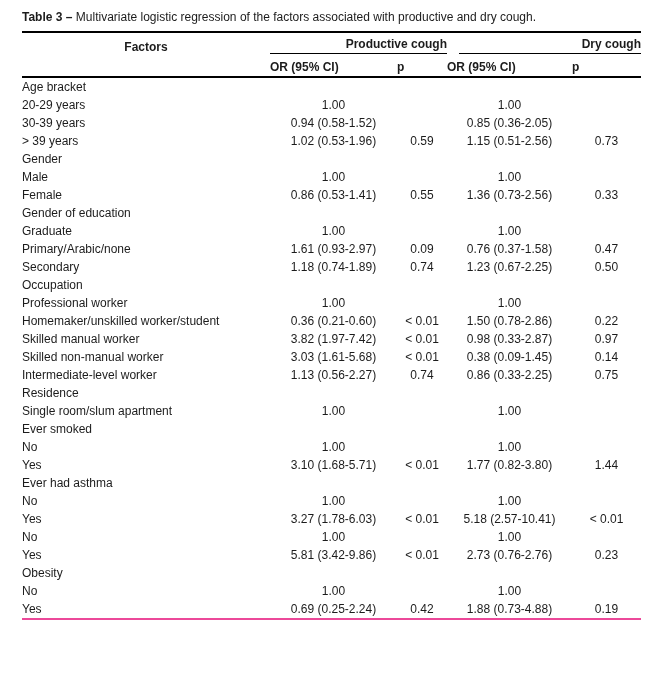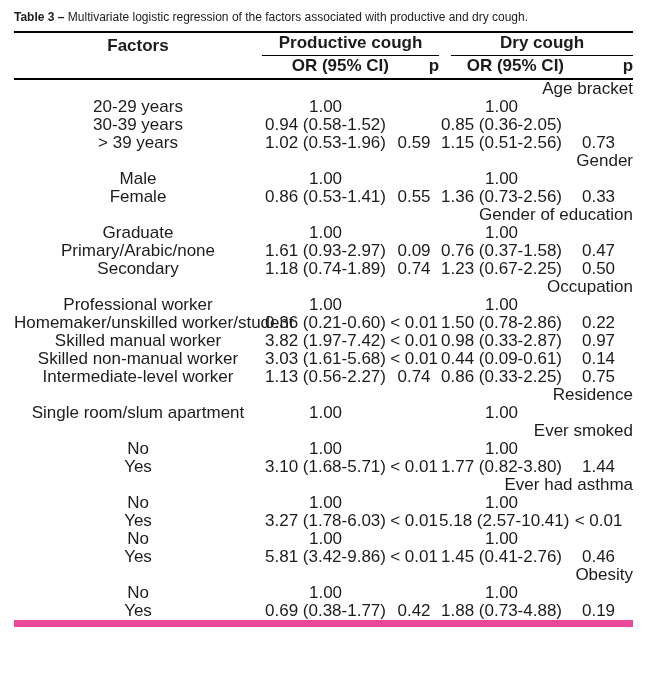--- a/index.html
+++ b/index.html
@@ -8,87 +8,87 @@
     background: #ffffff;
   }
   body {
     width: 660px;
     height: 694px;
     overflow: hidden;
     font-family: "Liberation Sans", "DejaVu Sans", sans-serif;
     color: #1c1c1c;
   }
   .page {
-    padding: 9px 27px 0 14px;
+    padding: 9px 27px 0 22px;
   }
   
   .caption {
     font-size: 12px;
     line-height: 16px;
     margin-bottom: 6px;
     white-space: nowrap;
   }
   .cap-label {
     font-weight: 700;
   }
   .cap-text {
     font-weight: 400;
   }
   
   table.tbl {
     width: 619px;
     border-collapse: collapse;
     table-layout: fixed;
     border-top: 2px solid #000;
-    border-bottom: 7px solid #ec4899;
-    font-size: 17px;
+    border-bottom: 2px solid #ec4899;
+    font-size: 12px;
   }
   table.tbl th, table.tbl td {
     padding: 0;
     font-weight: 400;
     vertical-align: middle;
   }
   
   tr.grp-row th {
     font-weight: 700;
     height: 21px;
     vertical-align: bottom;
   }
   th.factors-h {
     text-align: center;
     padding-bottom: 3px;
   }
   .grp-inner {
     border-bottom: 1px solid #000;
-    text-align: center;
+    text-align: right;
     padding-bottom: 2px;
   }
   .grp-inner.dry {
     margin-left: 12px;
   }
   tr.sub-row th {
     font-weight: 700;
     height: 20px;
-    text-align: right;
+    text-align: left;
     border-bottom: 2px solid #000;
     padding-bottom: 2px;
     vertical-align: bottom;
   }
   
   tbody td {
     height: 18px;
     line-height: 18px;
     white-space: nowrap;
   }
   td.cat {
-    text-align: right;
+    text-align: left;
     padding-left: 4px;
   }
   td.item {
-    text-align: center;
+    text-align: left;
     padding-left: 26px;
   }
   td.num {
     text-align: center;
   }
 </style>
 </head>
 <body>
 
 <div class="page">
@@ -211,21 +211,21 @@
           <td class="item">Skilled manual worker</td>
           <td class="num">3.82 (1.97-7.42)</td>
           <td class="num">&lt; 0.01</td>
           <td class="num">0.98 (0.33-2.87)</td>
           <td class="num">0.97</td>
         </tr>
         <tr>
           <td class="item">Skilled non-manual worker</td>
           <td class="num">3.03 (1.61-5.68)</td>
           <td class="num">&lt; 0.01</td>
-          <td class="num">0.44 (0.09-0.61)</td>
+          <td class="num">0.38 (0.09-1.45)</td>
           <td class="num">0.14</td>
         </tr>
         <tr>
           <td class="item">Intermediate-level worker</td>
           <td class="num">1.13 (0.56-2.27)</td>
           <td class="num">0.74</td>
           <td class="num">0.86 (0.33-2.25)</td>
           <td class="num">0.75</td>
         </tr>
         <tr>
@@ -276,36 +276,36 @@
           <td class="item">No</td>
           <td class="num">1.00</td>
           <td class="num"></td>
           <td class="num">1.00</td>
           <td class="num"></td>
         </tr>
         <tr>
           <td class="item">Yes</td>
           <td class="num">5.81 (3.42-9.86)</td>
           <td class="num">&lt; 0.01</td>
-          <td class="num">1.45 (0.41-2.76)</td>
-          <td class="num">0.46</td>
+          <td class="num">2.73 (0.76-2.76)</td>
+          <td class="num">0.23</td>
         </tr>
         <tr>
           <td class="cat" colspan="5">Obesity</td>
         </tr>
         <tr>
           <td class="item">No</td>
           <td class="num">1.00</td>
           <td class="num"></td>
           <td class="num">1.00</td>
           <td class="num"></td>
         </tr>
         <tr>
           <td class="item">Yes</td>
-          <td class="num">0.69 (0.38-1.77)</td>
+          <td class="num">0.69 (0.25-2.24)</td>
           <td class="num">0.42</td>
           <td class="num">1.88 (0.73-4.88)</td>
           <td class="num">0.19</td>
         </tr>
       </tbody>
   </table>
 
 </div>
 
 </body></html>

